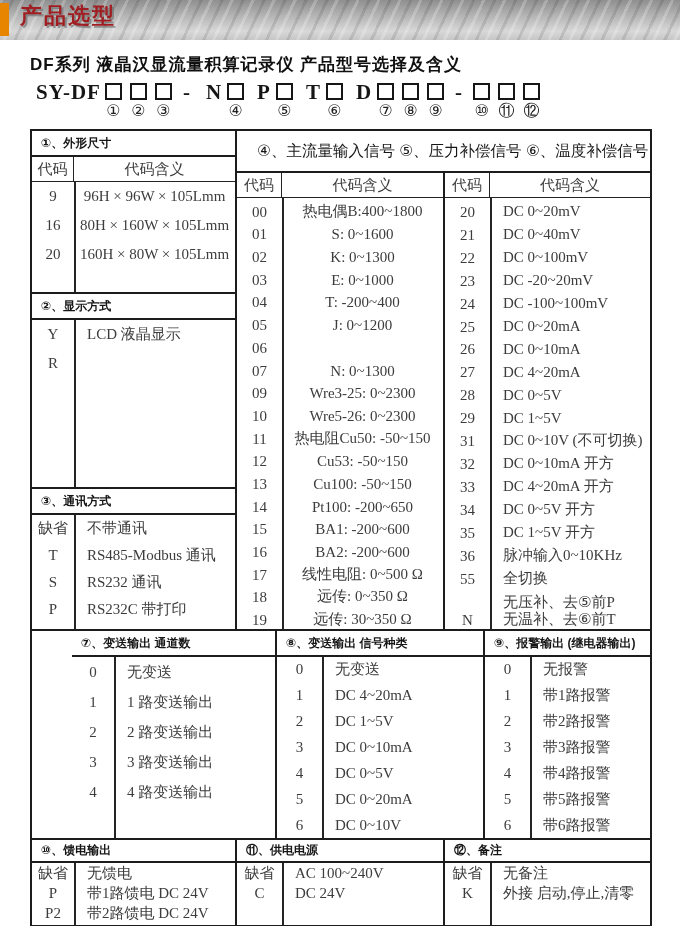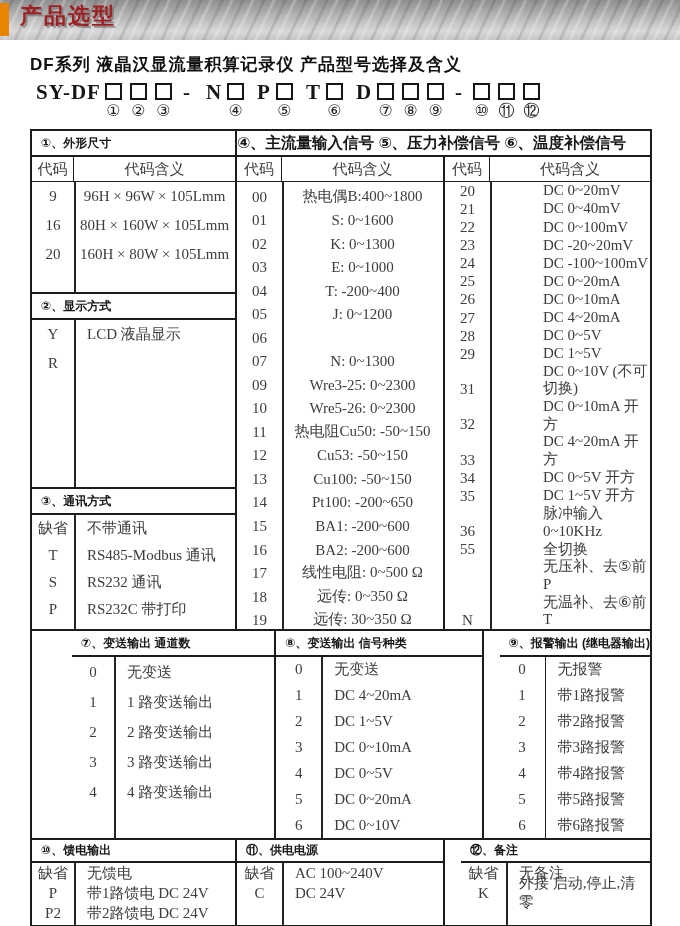--- a/index.html
+++ b/index.html
@@ -44,21 +44,21 @@
   }
 
   
   .tbl{ margin:9px 0 0 30px; width:622px; border:2px solid #1c1c1c; }
   .band{ display:flex; }
   .band1{ height:500px; border-bottom:2px solid #1c1c1c; }
   .band2{ height:209px; border-bottom:2px solid #1c1c1c;padding-left:40px; }
   .band3{ height:85px; }
   .colA{ width:205px; border-right:2px solid #1c1c1c; display:flex; flex-direction:column; }
   .colB{ width:208px; border-right:2px solid #1c1c1c; display:flex; flex-direction:column; }
-  .colC{ flex:1; display:flex; flex-direction:column;margin-left:16px; }
+  .colC{ flex:1; display:flex; flex-direction:column; }
 
   .sec{ display:flex; flex-direction:column; overflow:hidden; }
   .sec + .sec{ border-top:2px solid #1c1c1c; }
   .sec-header{
     flex:none; height:26px; border-bottom:2px solid #1c1c1c;
     display:flex; align-items:center; padding-left:9px;
     font-family:"Liberation Sans","DejaVu Sans",sans-serif;
     font-weight:bold; font-size:12px; color:#161616; white-space:nowrap;
   }
   .sub-row{ flex:none; height:25px; display:flex; border-bottom:1.5px solid #242424; font-size:15px; color:#3c3c3c; }
@@ -79,30 +79,30 @@
   
   .rowsA .row{ height:29px; }
   .s1{ flex:none; height:161px; }
   .s2{ flex:none; height:195px; }
   .s3{ flex:1; }
   .s3 .row{ height:27px; }
 
   
   .rightpart{ flex:1; display:flex; flex-direction:column; }
   .span-header{
-    flex:none; height:26px; border-bottom:2px solid #1c1c1c;
-    display:flex; align-items:center; padding-left:0;
+    flex:none; height:42px; border-bottom:2px solid #1c1c1c;
+    display:flex; align-items:center; padding-left:20px;
     font-family:"Liberation Sans","DejaVu Sans",sans-serif;
-    font-weight:bold; font-size:15.5px; color:#161616; white-space:nowrap; overflow:hidden;
+    font-weight:normal; font-size:15.5px; color:#161616; white-space:nowrap; overflow:hidden;
   }
   .bc-row{ flex:1; display:flex; }
   .colB4{ width:208px; border-right:2px solid #1c1c1c; display:flex; flex-direction:column; }
   .colC56{ flex:1; display:flex; flex-direction:column; }
   .colB4 .rows .row, .colC56 .rows .row{ flex:1;align-items:flex-end; }
-  .colC56 .meaning{ white-space:pre-line; line-height:1.18;margin-left:40px; }
+  .colC56 .meaning{ white-space:pre-line; line-height:1.18; }
   .colC56 .rows .row:last-child{ flex:1.8; }
 
   
   .band2 .sec{ height:100%; }
   .s7 .row{ height:30px; }
   .s8 .rows .row, .s9 .rows .row{ flex:1; }
 
   
   .band3 .sec{ height:100%; }
   .band3 .sec-header{ height:23px; }

